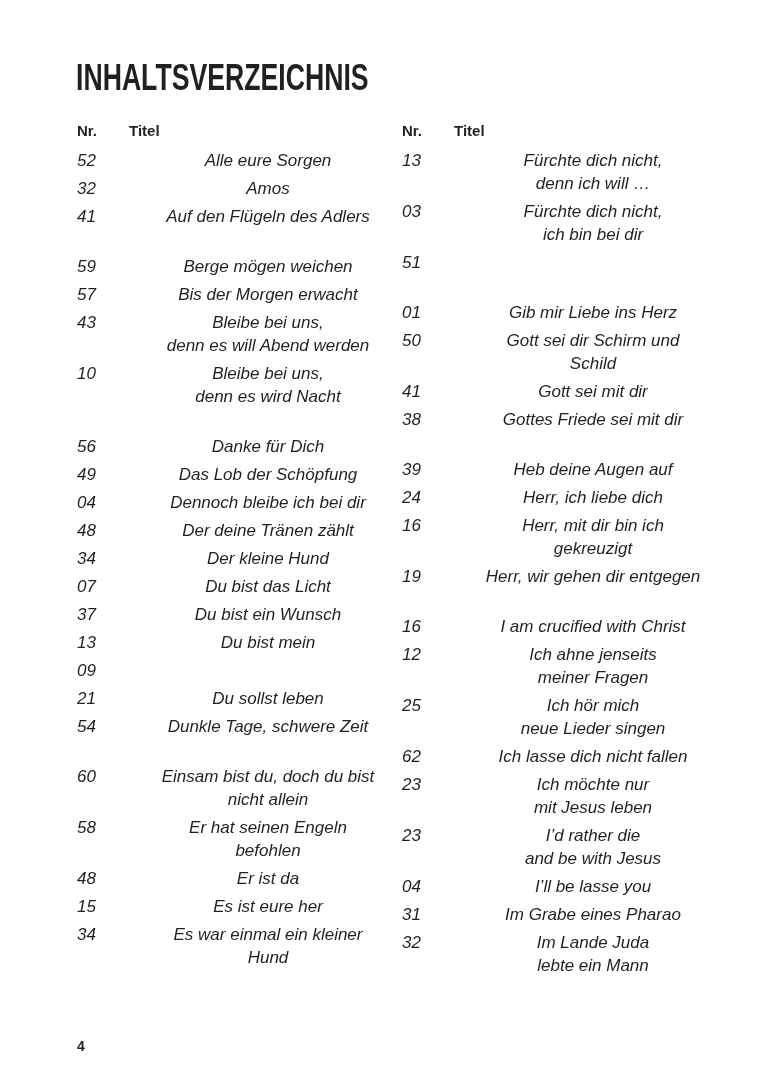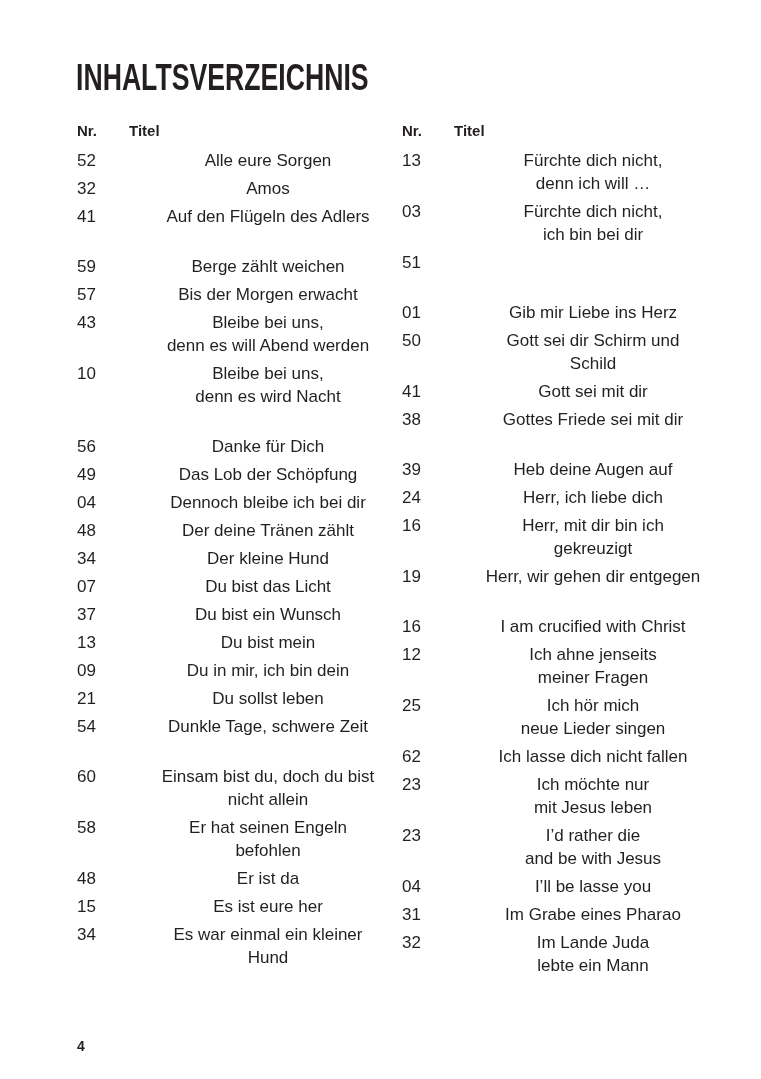--- a/index.html
+++ b/index.html
@@ -9,21 +9,21 @@
          font-family: "Liberation Sans", sans-serif; font-weight: bold;
          font-size: 37px; line-height: 44px; letter-spacing: 0px;
          transform: scaleX(0.72); transform-origin: left top; color: #231f20; }
   .col { position: absolute; top: 119px; width: 330px; }
   .col.left { left: 77px; }
   .col.right { left: 402px; }
   .hdr { display: flex; height: 24px; font-weight: bold; font-size: 15px; line-height: 24px; }
   .hdr .nr { width: 52px; }
   .list { margin-top: 6px; }
   .group { margin-bottom: 22px; }
-  .entry { display: flex; font-size: 17px; line-height: 23px; padding-bottom: 5px; }
+  .entry { display: flex; font-size: 17px; line-height: 23px; padding-bottom: 5px; font-style: italic; }
   .entry .num { width: 52px; flex: none; }
   .entry .ttl { flex: 1; white-space: pre-line; text-align: center; }
   .page-number { position: absolute; left: 77px; top: 1037px; font-weight: bold; font-size: 14px; line-height: 18px; }
 </style>
 </head>
 <body>
 
 <h1 class="page-title">INHALTSVERZEICHNIS</h1>
 
 <div class="col left">
@@ -42,21 +42,21 @@
           <span class="ttl">Amos</span>
         </div>
         <div class="entry">
           <span class="num">41</span>
           <span class="ttl">Auf den Flügeln des Adlers</span>
         </div>
       </div>
       <div class="group">
         <div class="entry">
           <span class="num">59</span>
-          <span class="ttl">Berge zählt weichen</span>
+          <span class="ttl">Berge mögen weichen</span>
         </div>
         <div class="entry">
           <span class="num">57</span>
           <span class="ttl">Bis der Morgen erwacht</span>
         </div>
         <div class="entry">
           <span class="num">43</span>
           <span class="ttl">Bleibe bei uns,
 denn es will Abend werden</span>
         </div>
@@ -94,21 +94,20 @@
         <div class="entry">
           <span class="num">37</span>
           <span class="ttl">Du bist ein Wunsch</span>
         </div>
         <div class="entry">
           <span class="num">13</span>
           <span class="ttl">Du bist mein</span>
         </div>
         <div class="entry">
           <span class="num">09</span>
-          <span class="ttl">Du in mir, ich bin dein</span>
         </div>
         <div class="entry">
           <span class="num">21</span>
           <span class="ttl">Du sollst leben</span>
         </div>
         <div class="entry">
           <span class="num">54</span>
           <span class="ttl">Dunkle Tage, schwere Zeit</span>
         </div>
       </div>

